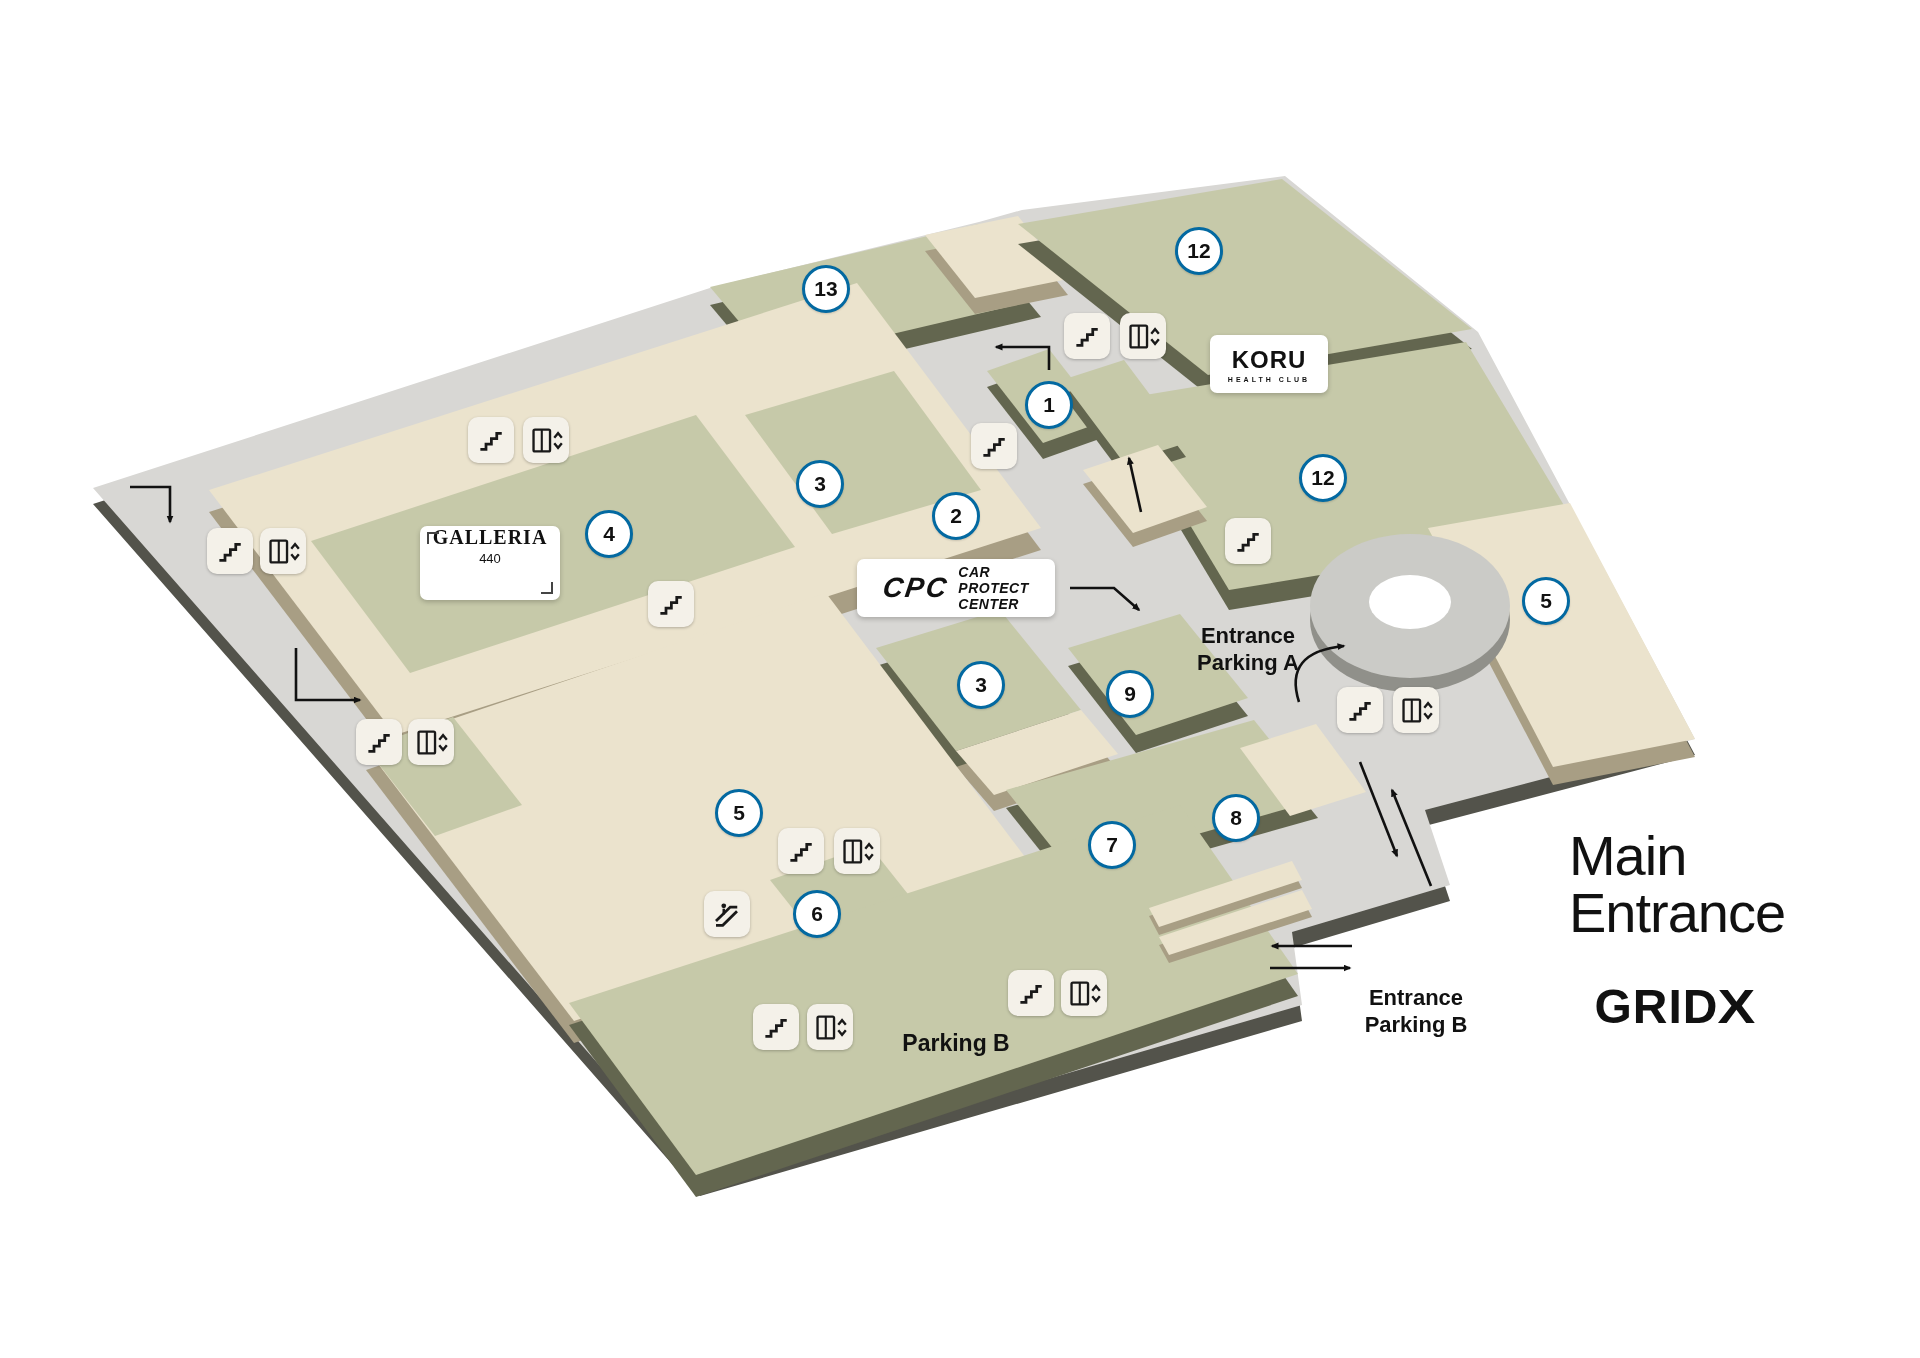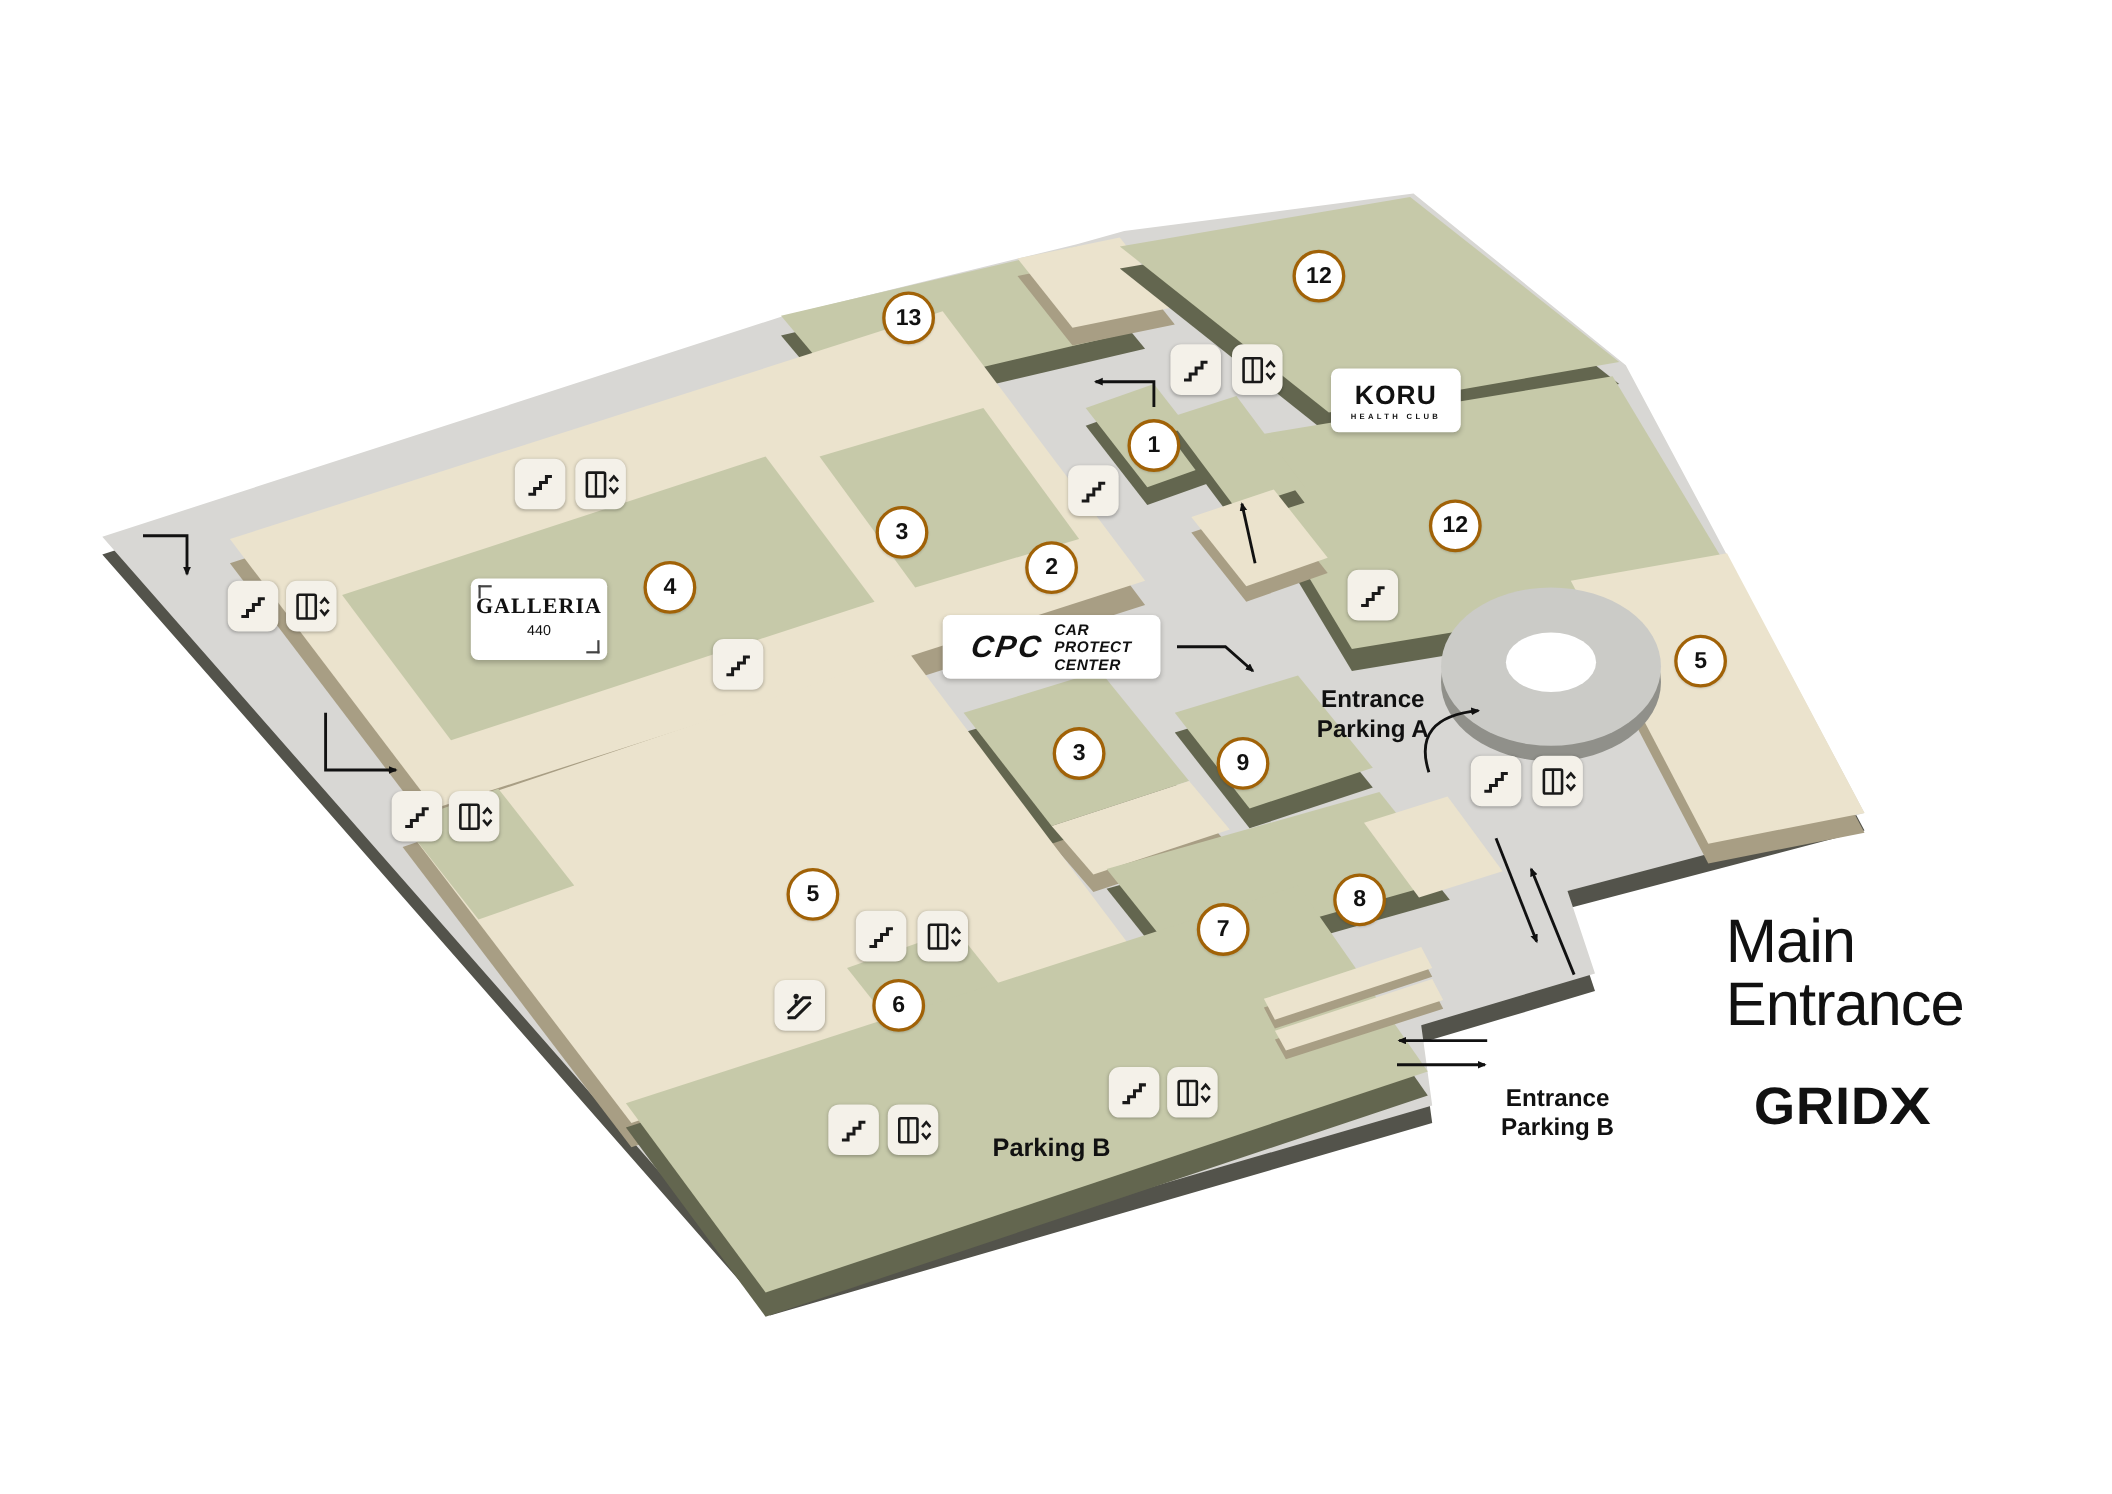--- a/index.html
+++ b/index.html
@@ -2,39 +2,39 @@
 <html><head>
 <meta charset="utf-8">
 <style>
   html,body{margin:0;padding:0;background:#fff;}
   body{font-family:"Liberation Sans",sans-serif;color:#111;}
   .stage{position:relative;width:1920px;height:1358px;background:#fff;overflow:hidden;}
   #plan{position:absolute;left:0;top:0;width:1920px;height:1358px;}
   .overlay{position:absolute;left:0;top:0;width:1920px;height:1358px;}
 
   .badge{
-    position:absolute;width:42px;height:42px;border:3px solid #a16207;border-radius:50%;
+    position:absolute;width:42px;height:42px;border:3px solid #0369a1;border-radius:50%;
     background:#fff;display:flex;align-items:center;justify-content:center;
     font-size:21px;font-weight:700;transform:translate(-50%,-50%);
     box-shadow:0 1px 2px rgba(0,0,0,.15);
   }
 
   .tile{
     position:absolute;width:46px;height:46px;border-radius:10px;background:#f4f1e9;
     display:flex;align-items:center;justify-content:center;transform:translate(-50%,-50%);
     box-shadow:0 1px 3px rgba(0,0,0,.25);
   }
   .tile svg{width:30px;height:30px;display:block;}
   .tile.wide svg{width:33px;height:29px;}
 
   .plate{
     position:absolute;background:#fff;border-radius:7px;transform:translate(-50%,-50%);
     box-shadow:0 2px 5px rgba(0,0,0,.22);text-align:center;
   }
-  .plate.galleria{width:124px;height:74px;padding-top:14px;box-sizing:border-box;}
+  .plate.galleria{width:140px;height:74px;box-sizing:border-box;}
   .gal-name{font-family:"Liberation Serif",serif;font-weight:700;font-size:20px;letter-spacing:1px;}
   .gal-num{font-size:13px;margin-top:2px;}
   .c{position:absolute;width:10px;height:10px;}
   .c.tl{left:7px;top:6px;border-left:2px solid #444;border-top:2px solid #444;}
   .c.br{right:7px;bottom:6px;border-right:2px solid #444;border-bottom:2px solid #444;}
 
   .plate.cpc{width:198px;height:58px;display:flex;align-items:center;justify-content:center;gap:10px;}
   .cpc-abbr{font-weight:700;font-style:italic;font-size:28px;letter-spacing:2px;transform:skewX(-8deg);}
   .cpc-lines{text-align:left;font-weight:700;font-style:italic;font-size:14px;line-height:1.15;letter-spacing:.5px;}
 

